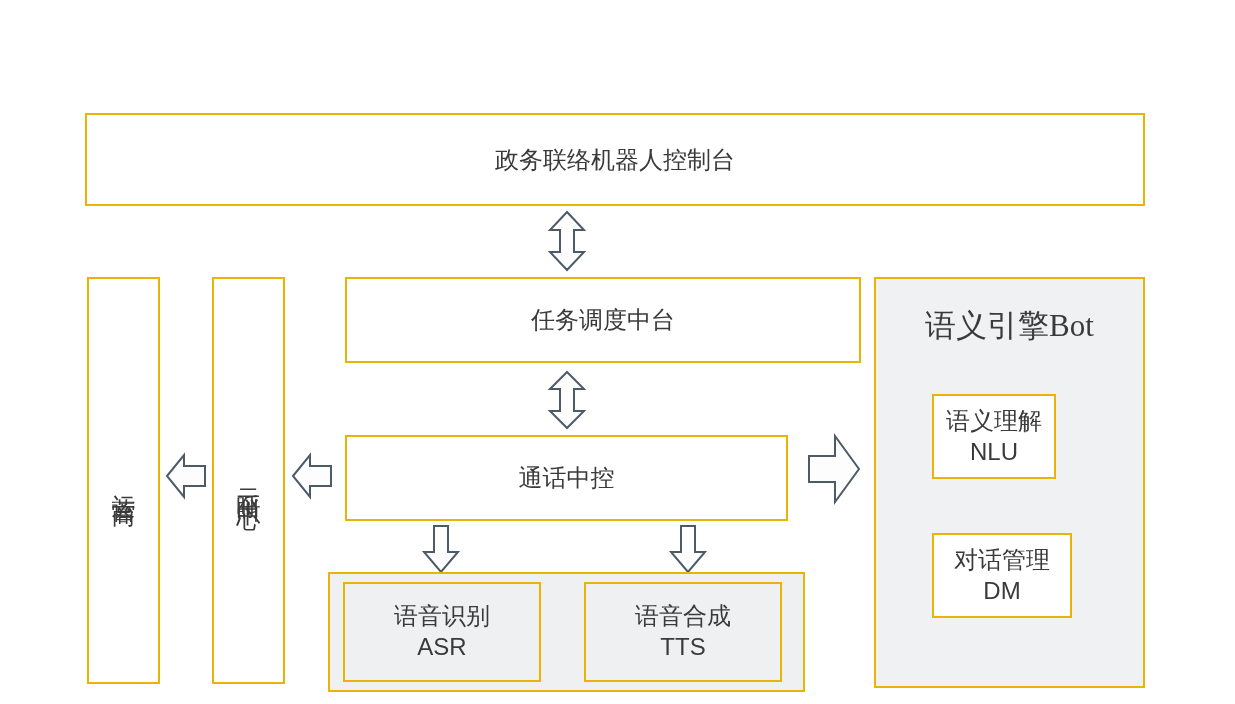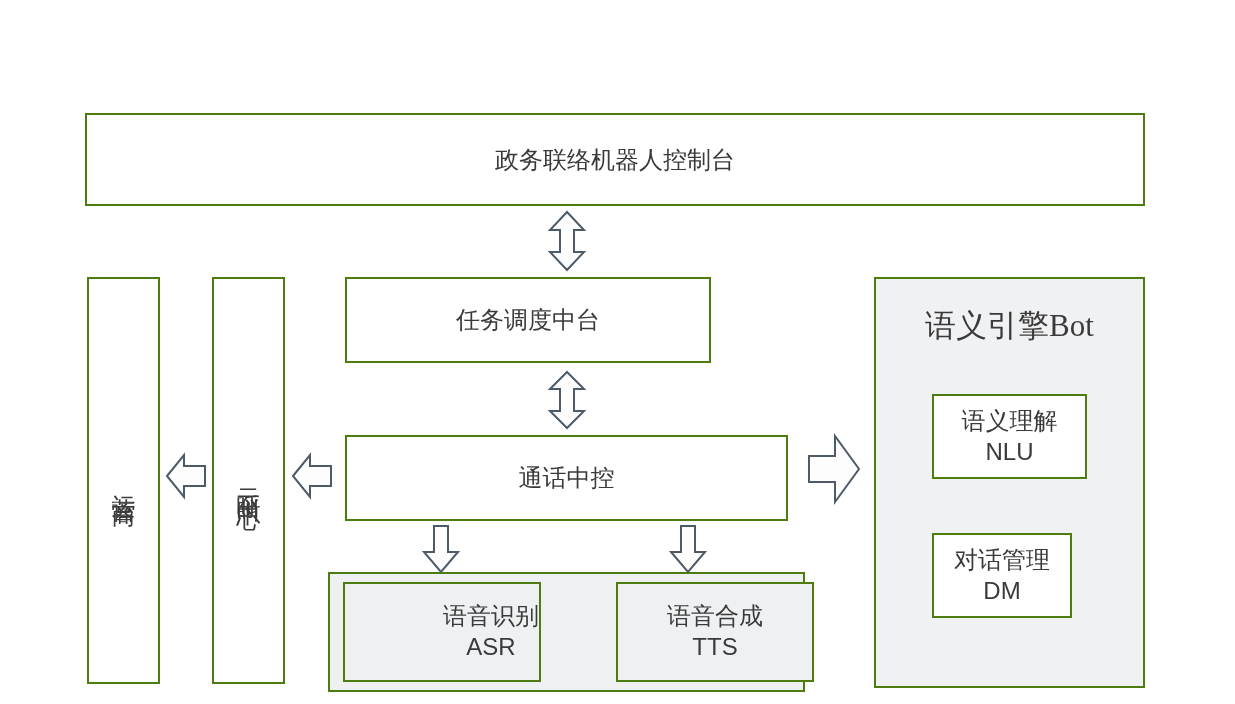--- a/index.html
+++ b/index.html
@@ -28,21 +28,21 @@
     color: #2b2b2b;
     letter-spacing: 1px;
     white-space: nowrap;
     font-family: "Liberation Serif", "DejaVu Serif", serif;
   }
 
   
   .box {
     position: absolute;
     box-sizing: border-box;
-    border: 2px solid #4d7c0f;
+    border: 2px solid #eab308;
     background: #ffffff;
     display: flex;
     align-items: center;
     justify-content: center;
     text-align: center;
     color: #3c3c3c;
   }
   .box .lbl {
     font-size: 24px;
     line-height: 1.25;
@@ -133,21 +133,21 @@
       <polygon points="1,26 18,5 18,16 39,16 39,36 18,36 18,47"></polygon>
     </svg>
   </div>
 
   <div class="arrow" style="left:292px; top:450px; width:40px; height:52px;">
     <svg viewBox="0 0 40 52" width="40" height="52">
       <polygon points="1,26 18,5 18,16 39,16 39,36 18,36 18,47"></polygon>
     </svg>
   </div>
 
-  <div class="box" style="left:345px; top:277px; width:366px; height:86px;">
+  <div class="box" style="left:345px; top:277px; width:516px; height:86px;">
     <span class="lbl">任务调度中台</span>
   </div>
 
   <div class="arrow" style="left:548px; top:371px; width:38px; height:58px;">
     <svg viewBox="0 0 38 58" width="38" height="58">
       <polygon points="19,1 36,18 26,18 26,40 36,40 19,57 2,40 12,40 12,18 2,18"></polygon>
     </svg>
   </div>
 
   <div class="box" style="left:345px; top:435px; width:443px; height:86px;">
@@ -167,39 +167,39 @@
   </div>
 
   <div class="arrow" style="left:670px; top:525px; width:36px; height:48px;">
     <svg viewBox="0 0 36 48" width="36" height="48">
       <polygon points="11,1 25,1 25,27 35,27 18,47 1,27 11,27"></polygon>
     </svg>
   </div>
 
   <div class="box gray" style="left:328px; top:572px; width:477px; height:120px;"></div>
 
-  <div class="box gray" style="left:343px; top:582px; width:198px; height:100px;justify-content:flex-end;">
+  <div class="box gray" style="left:343px; top:582px; width:198px; height:100px;">
     <span class="twoline">
       <span class="l1">语音识别</span>
       <span class="l2">ASR</span>
     </span>
   </div>
 
-  <div class="box gray" style="left:616px; top:582px; width:198px; height:100px;">
+  <div class="box gray" style="left:584px; top:582px; width:198px; height:100px;">
     <span class="twoline">
       <span class="l1">语音合成</span>
       <span class="l2">TTS</span>
     </span>
   </div>
 
   <div class="box panel" style="left:874px; top:277px; width:271px; height:411px;"></div>
 
   <div class="panel-title" style="left:874px; top:305px; width:271px;">语义引擎Bot</div>
 
-  <div class="box" style="left:932px; top:394px; width:155px; height:85px;">
+  <div class="box" style="left:932px; top:394px; width:124px; height:85px;">
     <span class="twoline">
       <span class="l1">语义理解</span>
       <span class="l2">NLU</span>
     </span>
   </div>
 
   <div class="box" style="left:932px; top:533px; width:140px; height:85px;">
     <span class="twoline">
       <span class="l1">对话管理</span>
       <span class="l2">DM</span>

